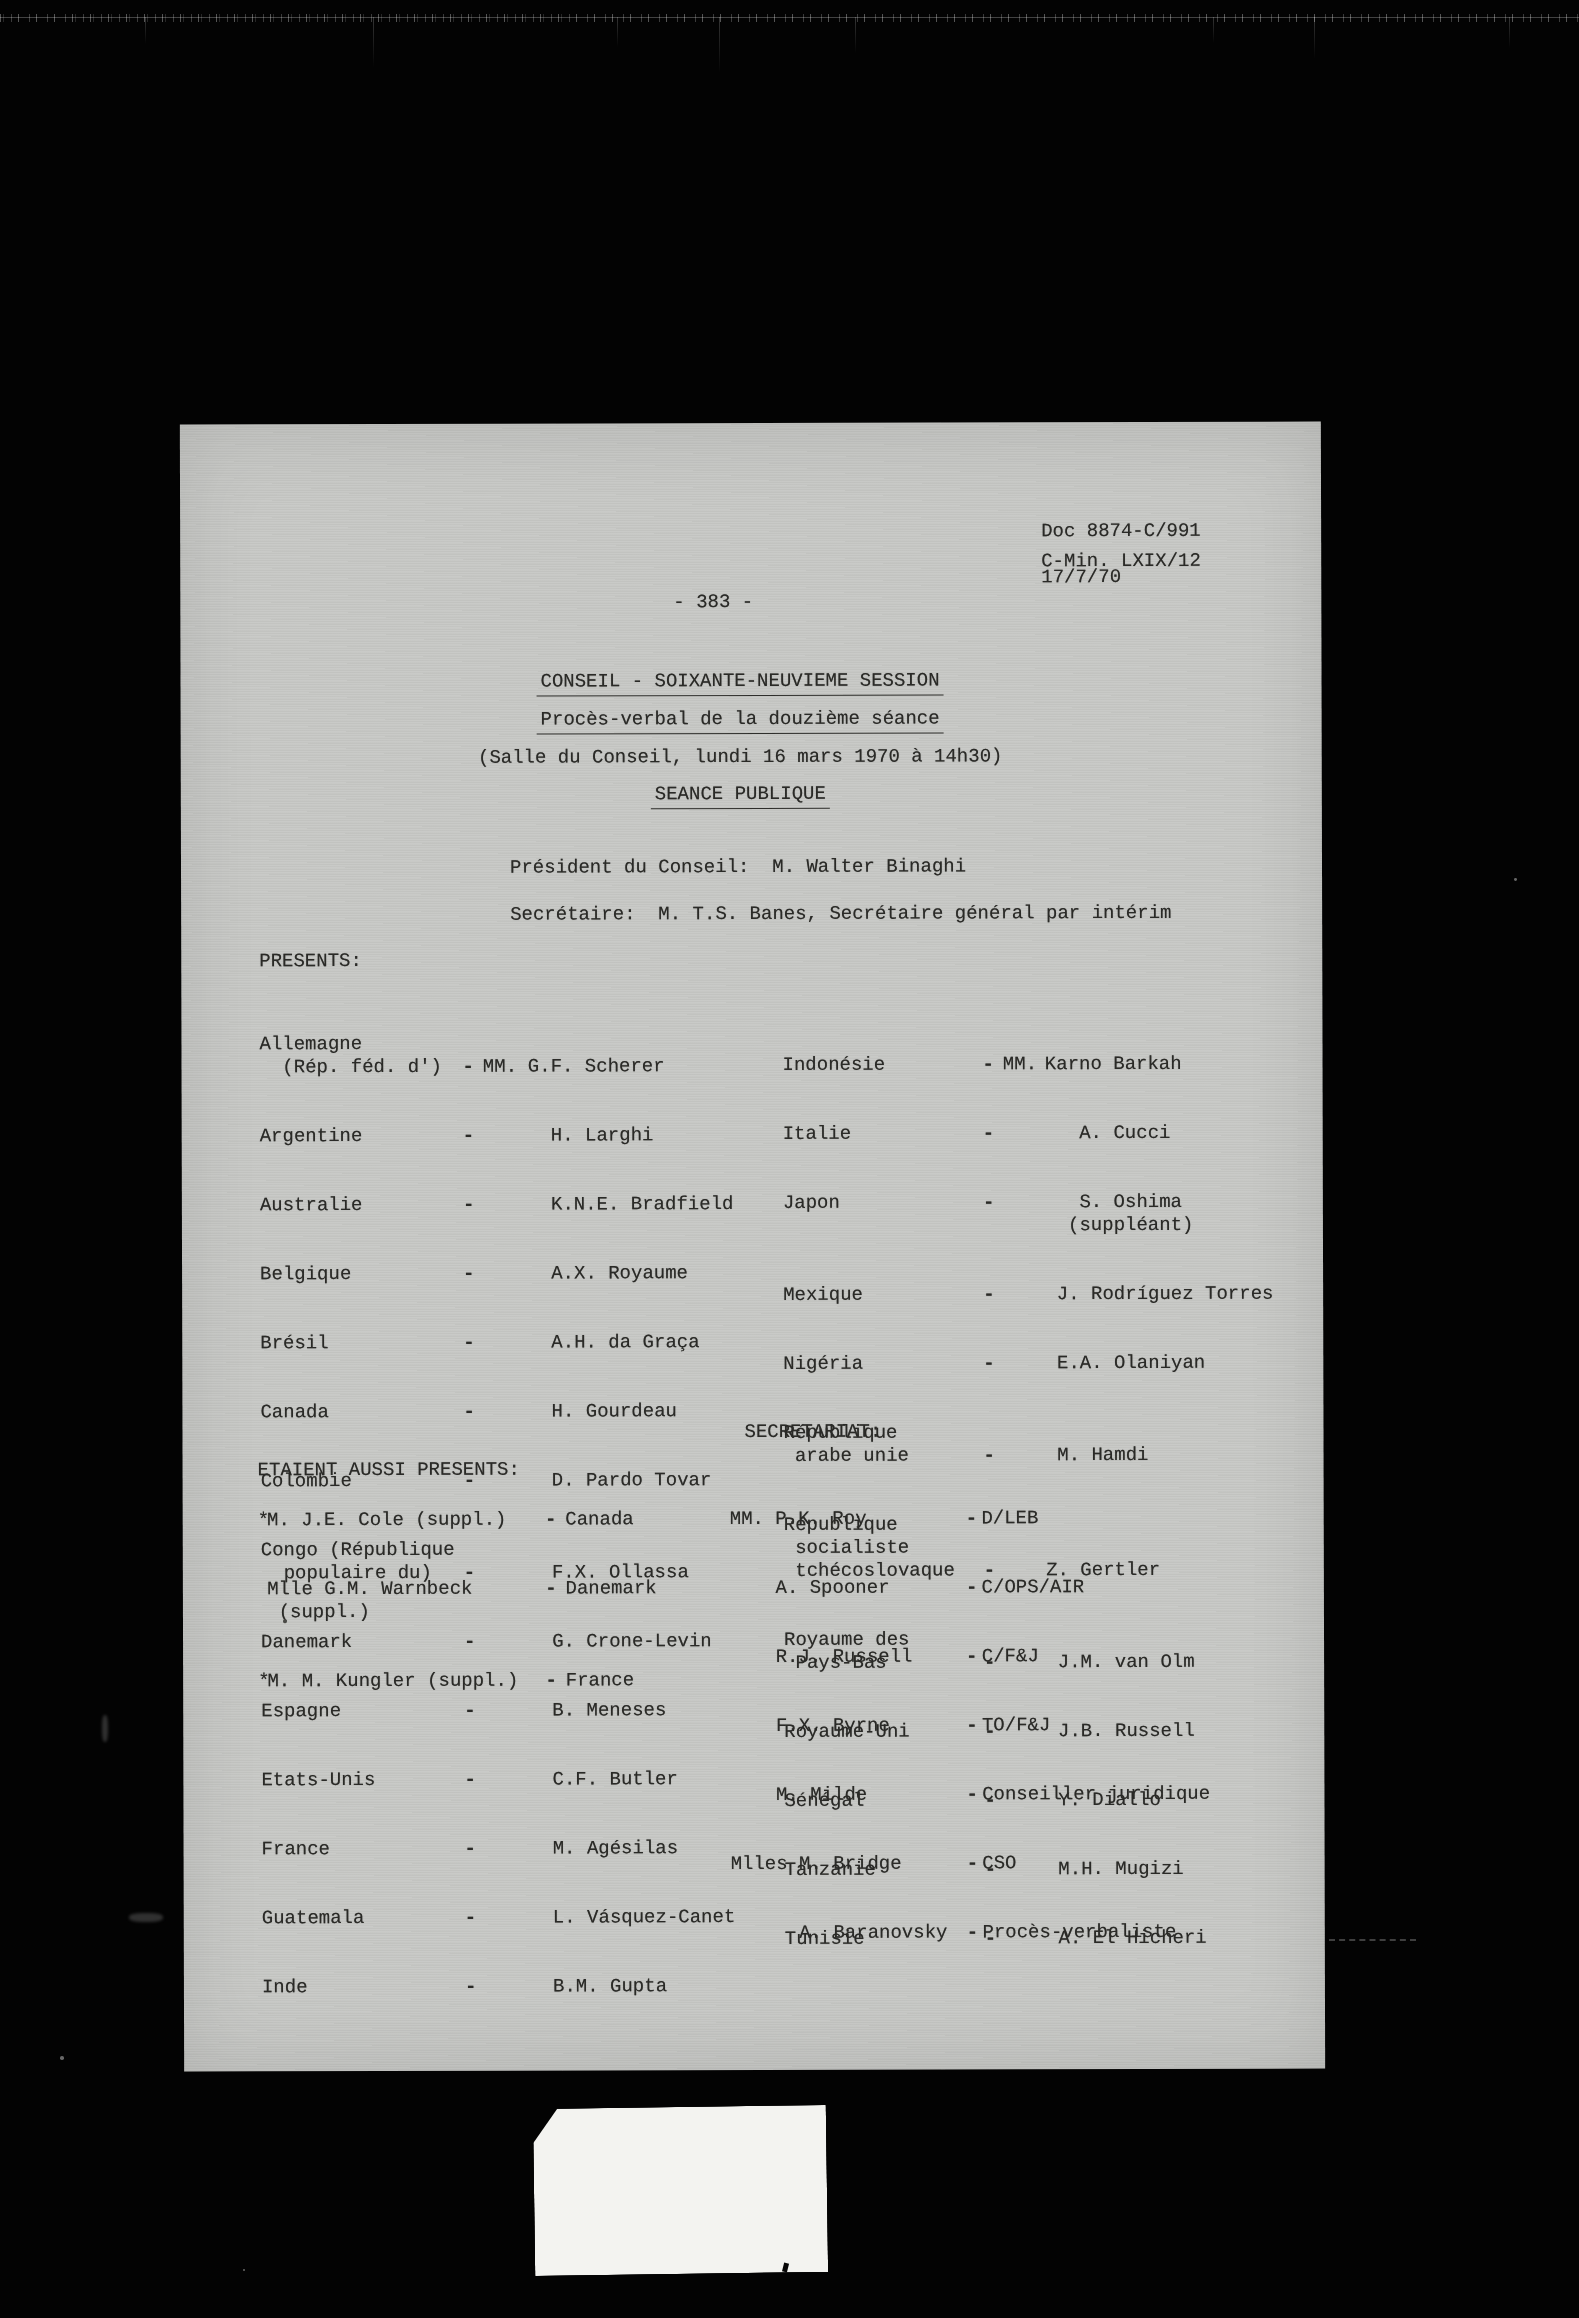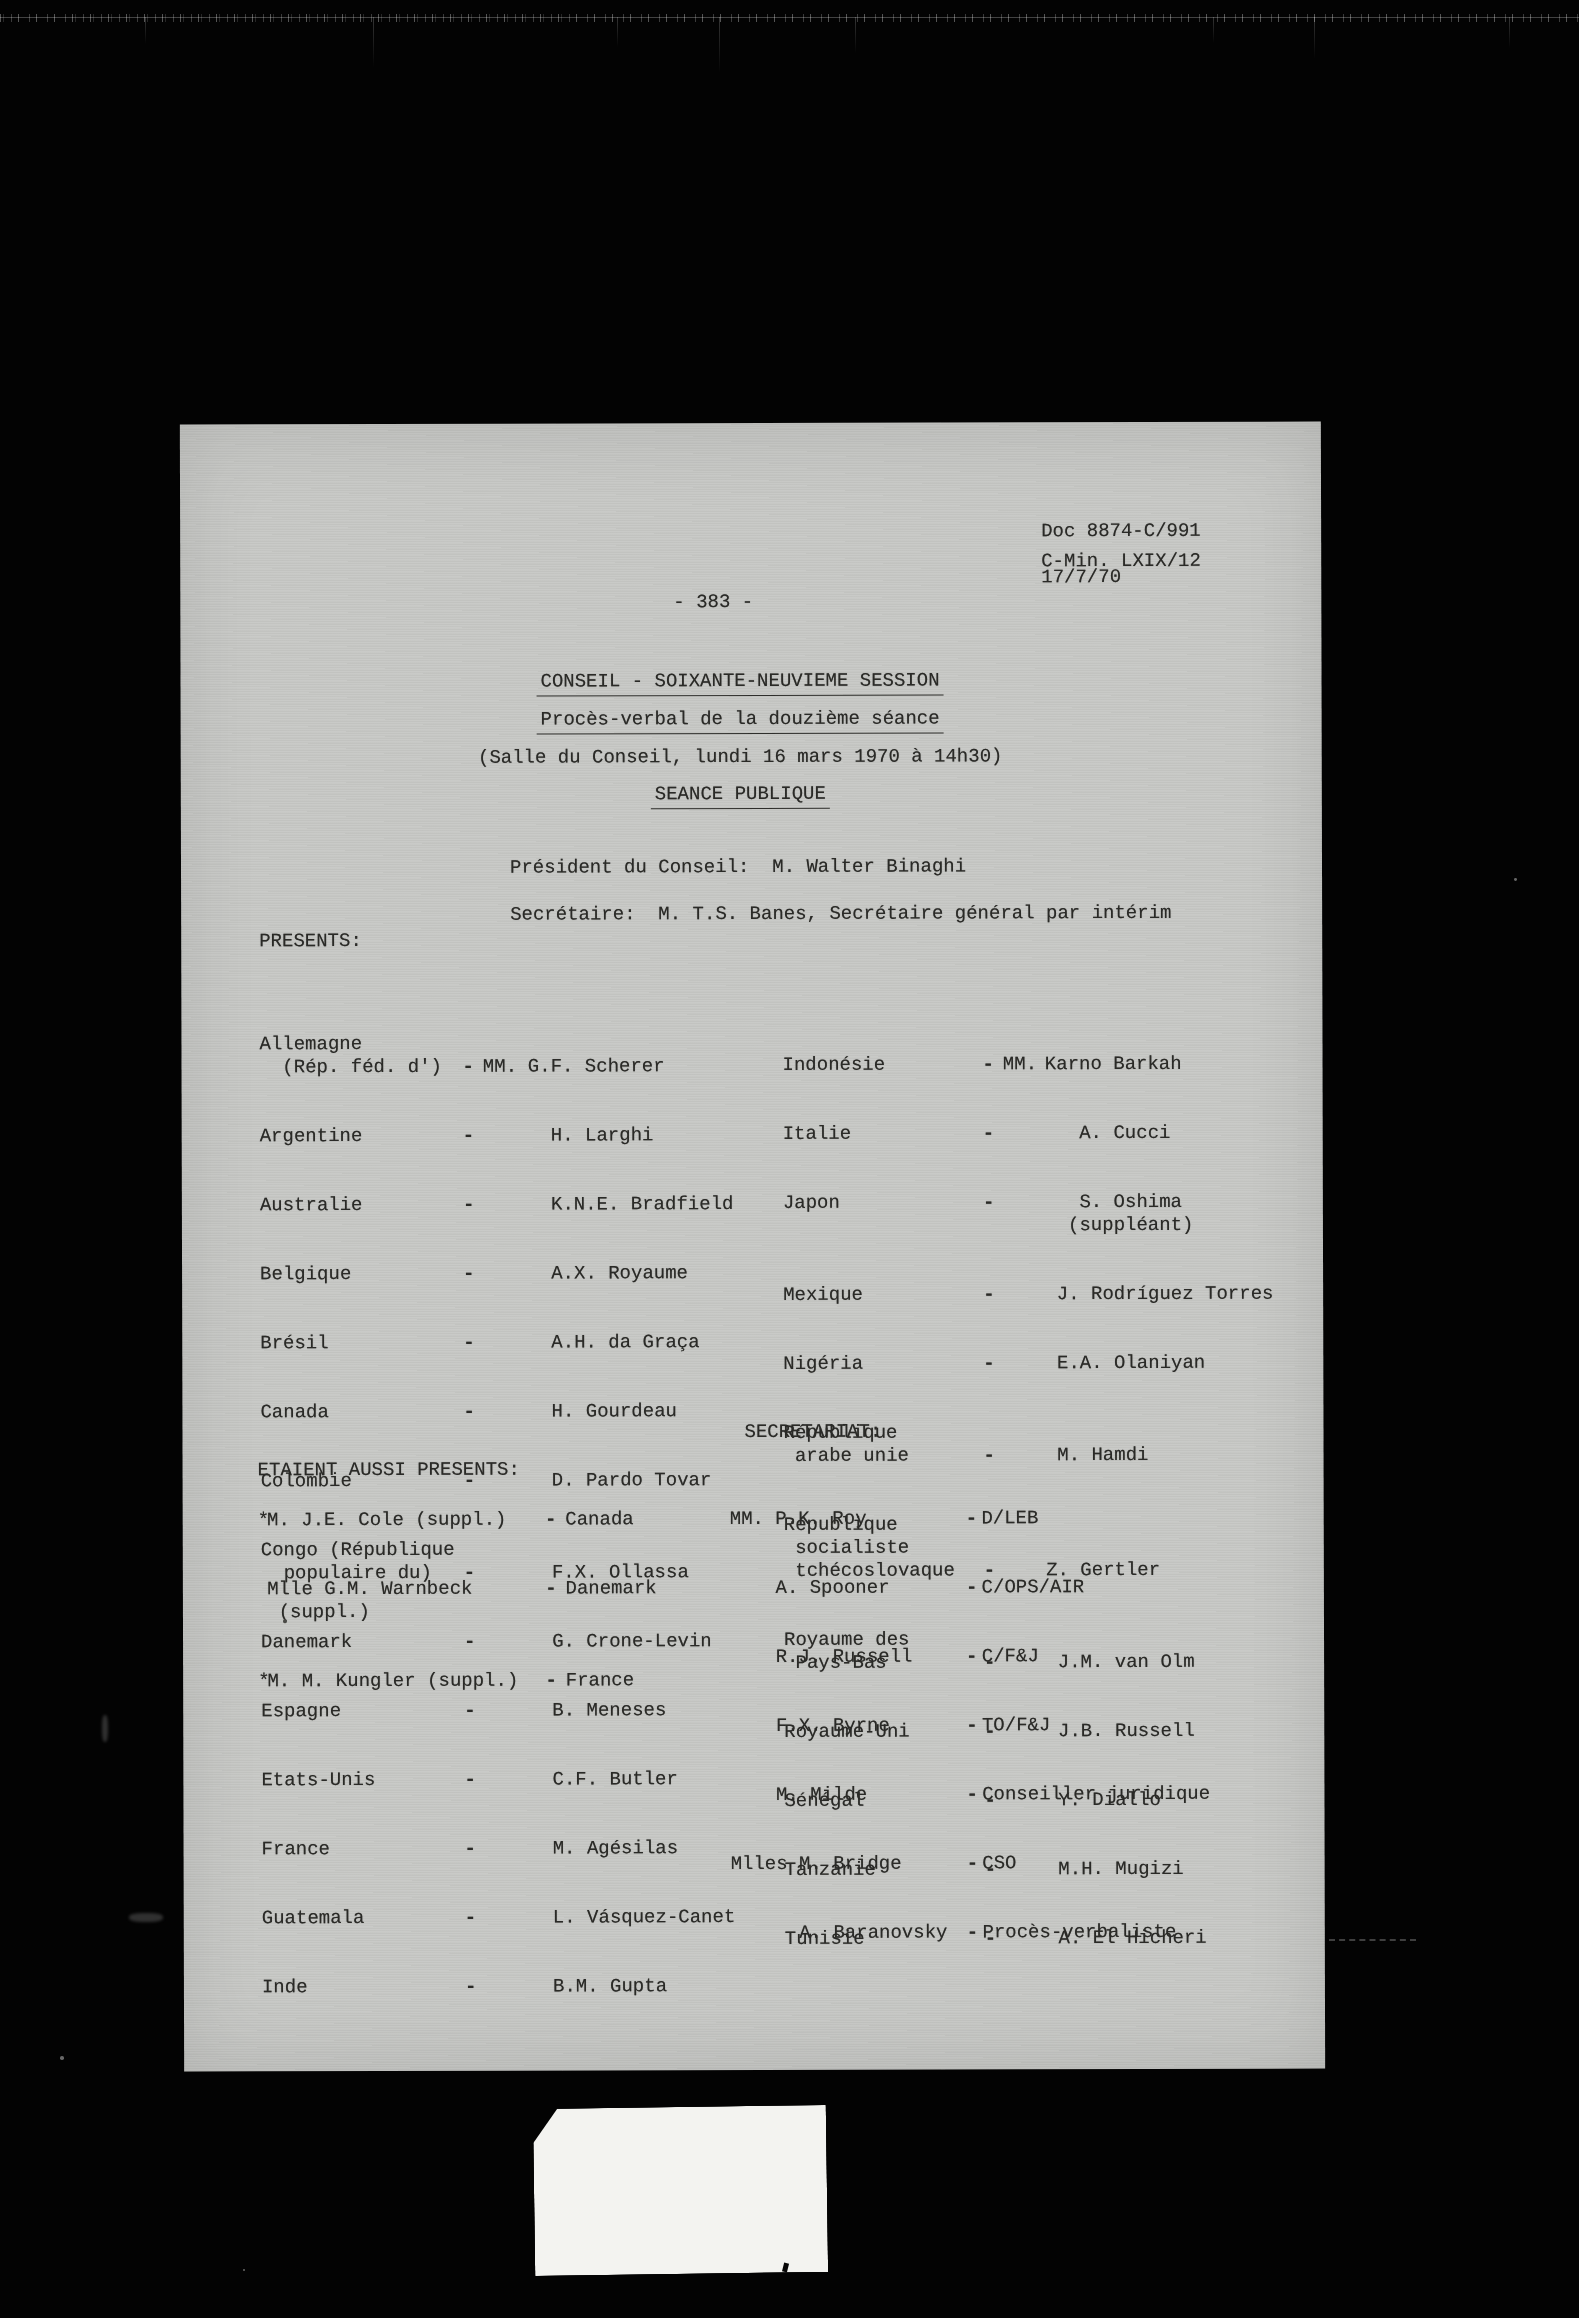--- a/index.html
+++ b/index.html
@@ -91,21 +91,21 @@
   <div class="abs" style="left:493px;top:168px;">- 383 -</div>
 
   <div class="abs centered" style="top:247px;"><span class="underlined">CONSEIL - SOIXANTE-NEUVIEME SESSION</span></div>
   <div class="abs centered" style="top:285px;"><span class="underlined">Procès-verbal de la douzième séance</span></div>
   <div class="abs centered" style="top:323px;"><span>(Salle du Conseil, lundi 16 mars 1970 à 14h30)</span></div>
   <div class="abs centered" style="top:360px;"><span class="underlined">SEANCE PUBLIQUE</span></div>
 
   <div class="abs" style="left:329px;top:433px;">Président du Conseil:  M. Walter Binaghi</div>
   <div class="abs" style="left:329px;top:480px;">Secrétaire:  M. T.S. Banes, Secrétaire général par intérim</div>
 
-  <div class="abs" style="left:78px;top:506px;">PRESENTS:</div>
+  <div class="abs" style="left:78px;top:526px;">PRESENTS:</div>
 
   <div class="abs tbl-left" style="left:78px;top:563px;width:523px;">
     <div class="row"><span>Allemagne
   (Rép. féd. d')</span><span class="dash-cell">-</span><span>MM.</span><span>G.F. Scherer</span></div>
     <div class="row"><span>Argentine</span><span class="dash-cell">-</span><span></span><span>  H. Larghi</span></div>
     <div class="row"><span>Australie</span><span class="dash-cell">-</span><span></span><span>  K.N.E. Bradfield</span></div>
     <div class="row"><span>Belgique</span><span class="dash-cell">-</span><span></span><span>  A.X. Royaume</span></div>
     <div class="row"><span>Brésil</span><span class="dash-cell">-</span><span></span><span>  A.H. da Graça</span></div>
     <div class="row"><span>Canada</span><span class="dash-cell">-</span><span></span><span>  H. Gourdeau</span></div>
     <div class="row"><span>Colombie</span><span class="dash-cell">-</span><span></span><span>  D. Pardo Tovar</span></div>

